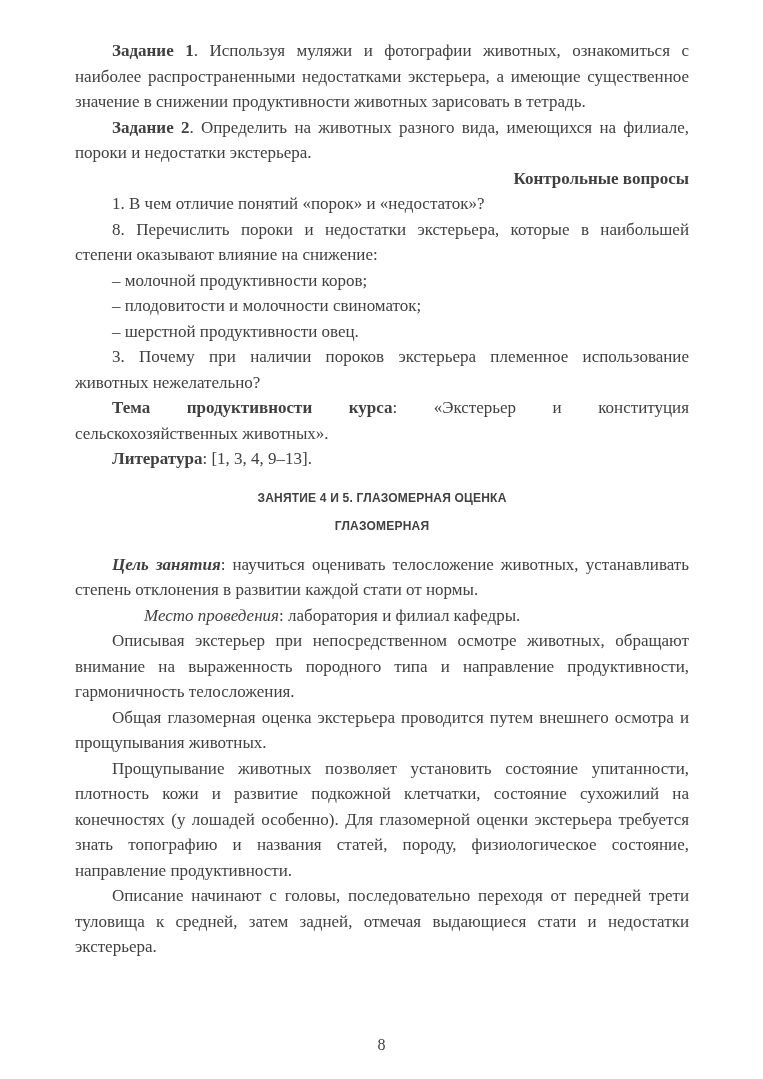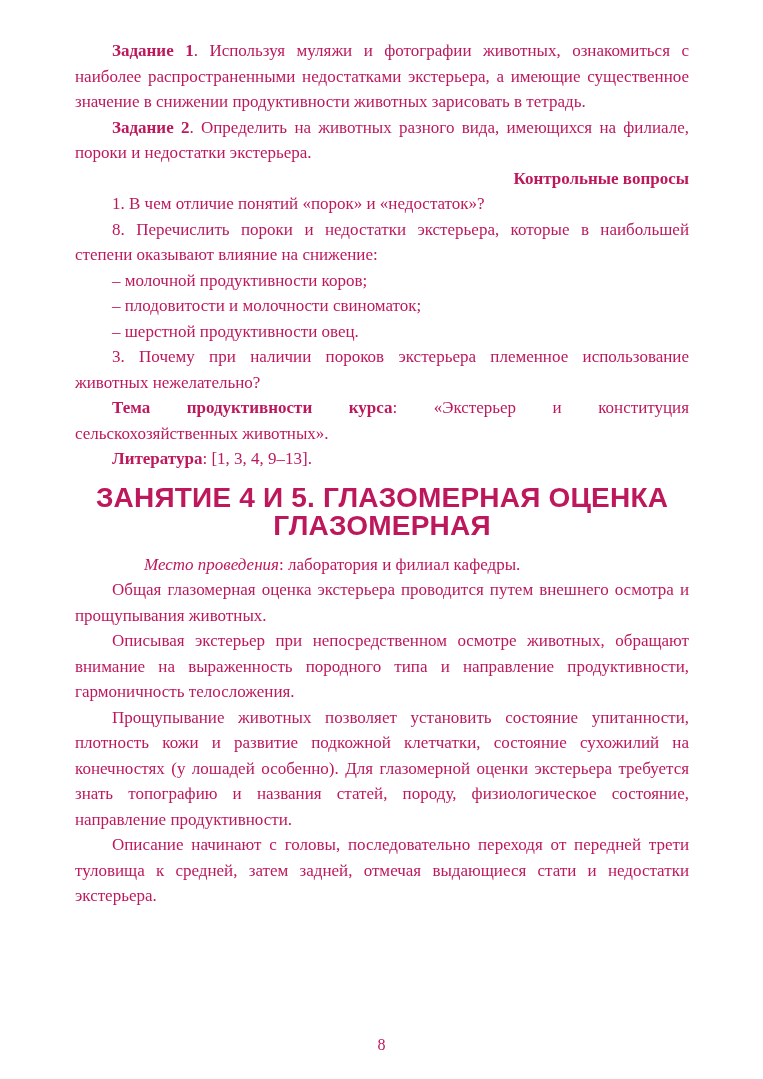--- a/index.html
+++ b/index.html
@@ -6,42 +6,42 @@
   html, body { margin: 0; padding: 0; background: #ffffff; }
   .page {
     position: relative;
     width: 763px;
     height: 1079px;
     background: #ffffff;
     overflow: hidden;
     font-family: "Liberation Serif", "DejaVu Serif", serif;
     font-size: 17px;
     line-height: 25.5px;
-    color: #be185d;
+    color: #404040;
   }
   .content {
     position: absolute;
     top: 38px;
     left: 75px;
     width: 614px;
     text-align: justify;
   }
   p { margin: 0; text-indent: 37px; }
   p.center-bold {
     text-align: right;
     text-indent: 0;
     font-weight: bold;
   }
   .lead-bold { font-weight: bold; }
   .lead-bold-italic { font-weight: bold; font-style: italic; }
   .lead-italic { font-style: italic; margin-left: 32px; }
   .section-heading {
     font-family: "Liberation Sans", "DejaVu Sans", sans-serif;
     font-weight: bold;
-    font-size: 28px;
+    font-size: 12px;
     line-height: 28px;
     text-align: center;
     margin: 12px 0 12px 0;
     letter-spacing: 0.2px;
   }
   .page-number {
     position: absolute;
     bottom: 22px;
     left: 0;
     width: 100%;
@@ -70,24 +70,25 @@
 
     <p><span class="lead-bold">Тема продуктивности курса</span><span>: «Экстерьер и конституция сельскохозяйственных животных».</span></p>
 
     <p><span class="lead-bold">Литература</span><span>: [1, 3, 4, 9–13].</span></p>
 
     <div class="section-heading">
       <div>ЗАНЯТИЕ 4 И 5. ГЛАЗОМЕРНАЯ ОЦЕНКА</div>
       <div>ГЛАЗОМЕРНАЯ</div>
     </div>
 
+    <p><span class="lead-bold-italic">Цель занятия</span><span>: научиться оценивать телосложение животных, устанавливать степень отклонения в развитии каждой стати от нормы.</span></p>
 
     <p><span class="lead-italic">Место проведения</span><span>: лаборатория и филиал кафедры.</span></p>
 
+    <p>Описывая экстерьер при непосредственном осмотре животных, обращают внимание на выраженность породного типа и направление продуктивности, гармоничность телосложения.</p>
     <p>Общая глазомерная оценка экстерьера проводится путем внешнего осмотра и прощупывания животных.</p>
-    <p>Описывая экстерьер при непосредственном осмотре животных, обращают внимание на выраженность породного типа и направление продуктивности, гармоничность телосложения.</p>
     <p>Прощупывание животных позволяет установить состояние упитанности, плотность кожи и развитие подкожной клетчатки, состояние сухожилий на конечностях (у лошадей особенно). Для глазомерной оценки экстерьера требуется знать топографию и названия статей, породу, физиологическое состояние, направление продуктивности.</p>
     <p>Описание начинают с головы, последовательно переходя от передней трети туловища к средней, затем задней, отмечая выдающиеся стати и недостатки экстерьера.</p>
 
   </div>
 
   <div class="page-number">8</div>
 </div>
 
 </body></html>

